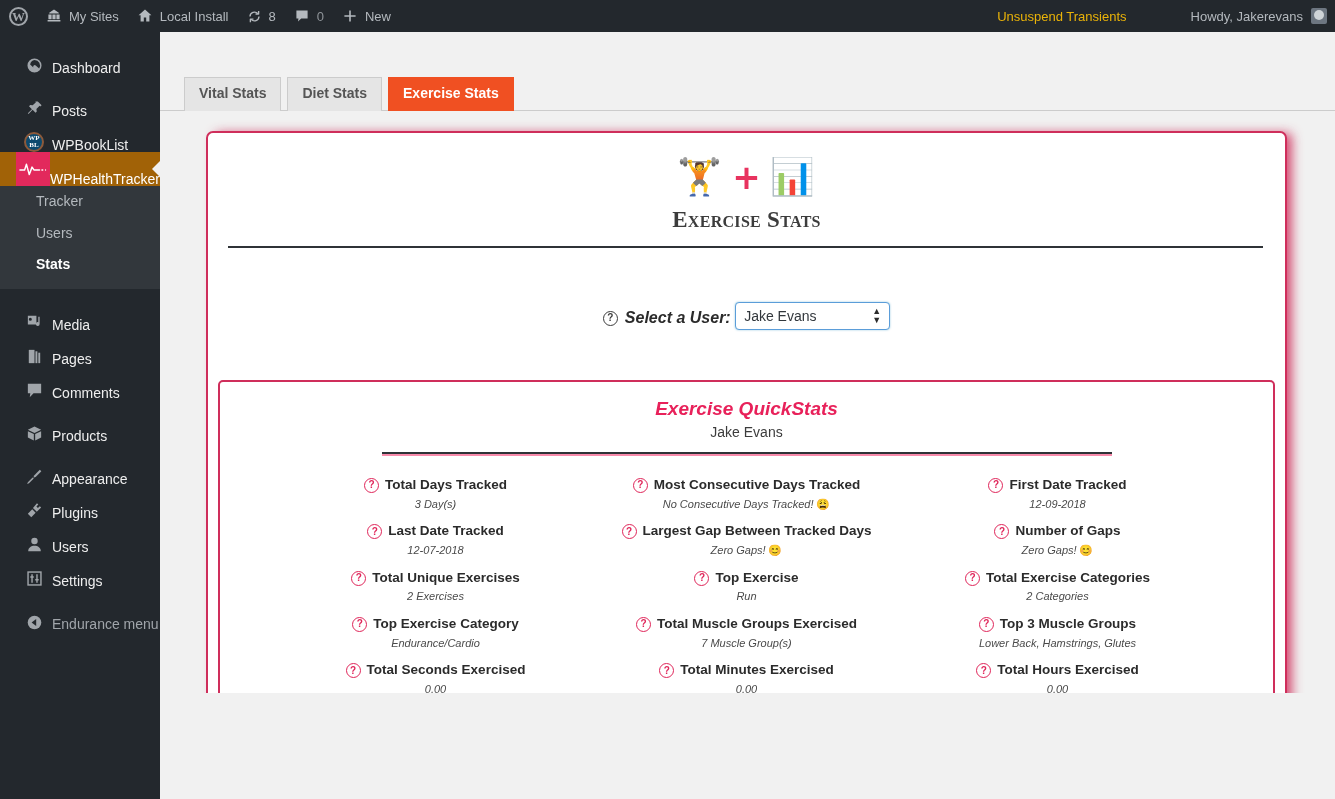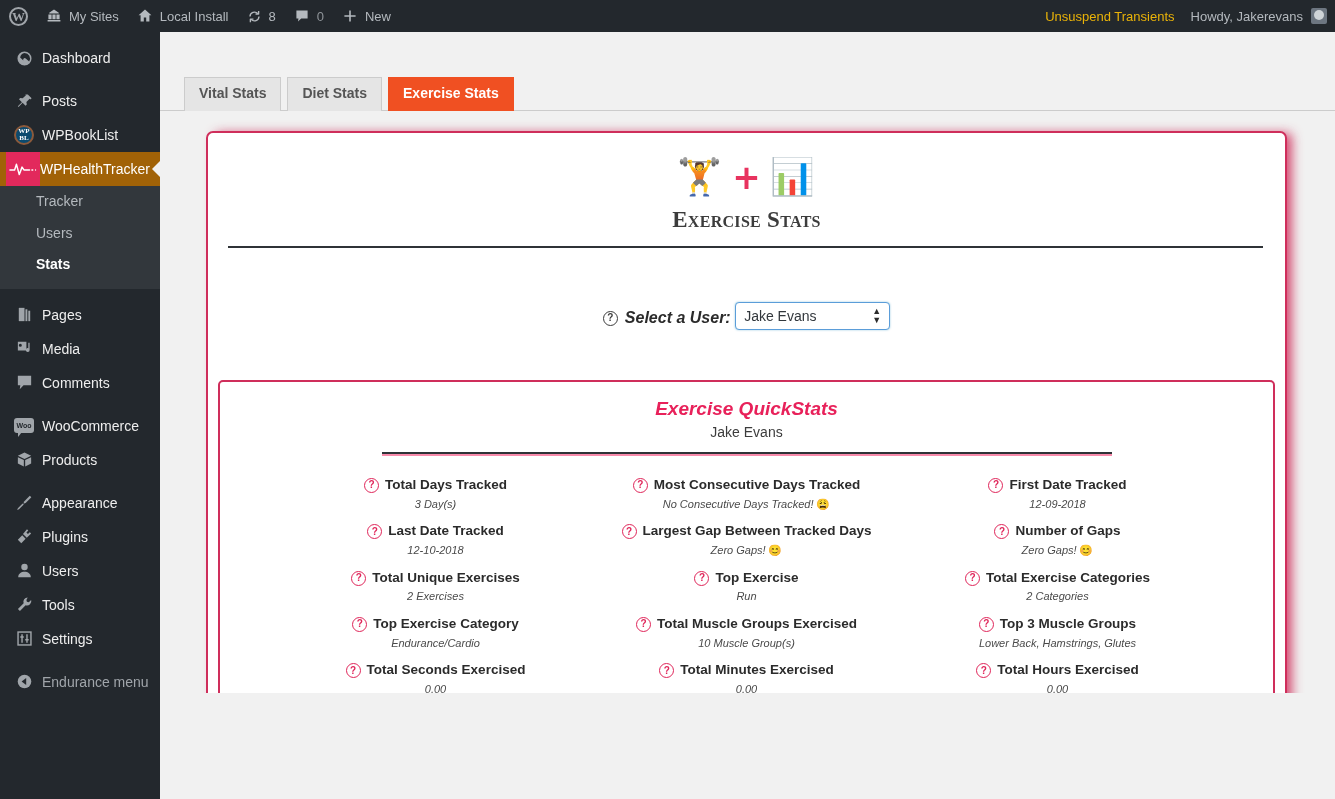--- a/index.html
+++ b/index.html
@@ -23,21 +23,21 @@
   }
   .ab-item {
     display: flex; align-items: center; gap: 7px;
     height: 32px; padding: 0 9px;
     color: #b4b9be; white-space: nowrap;
     cursor: pointer;
   }
   .ab-item svg { display: block; }
   .ab-right { margin-left: auto; display: flex; align-items: center; }
   .ab-transients { color: #eab308; padding: 0 12px; cursor: pointer; font-size: 13px; }
-  .ab-howdy { color: #b4b9be; padding: 0 8px 0 4px; display:flex; align-items:center; gap:8px;}
+  .ab-howdy { color: #b4b9be; padding: 0 8px 0 4px; display:flex; align-items:center; gap:8px;margin-left:48px;}
   .ab-avatar {
     width: 16px; height: 16px; border-radius: 2px;
     background: #6d7681;
     display:block;
     position: relative; overflow: hidden;
   }
   .ab-avatar:after{
     content:""; position:absolute; left:3px; top:2px; width:10px; height:10px;
     border-radius:50%; background:#cfd4d8;
   }
@@ -51,22 +51,22 @@
 
   
   #adminmenu {
     position: absolute; top: 32px; left: 0;
     width: 160px; height: 767px;
     background: #23282d;
     font-size: 14px;
     overflow: hidden;
   }
   .menu-item {
-    display: flex; align-items: center;
-    height: 34px; padding-left: 6px;
+    display: flex; align-items: flex-end;
+    height: 34px; padding-left: 16px;
     color: #eee; cursor: pointer;
     position: relative;
   }
   .menu-item .mi-icon {
     width: 36px; min-width:36px; display:flex;
     align-items:center; justify-content:center;
     color:#a0a5aa;
   }
   .menu-item .mi-label { line-height: 1; }
   .menu-item.current {
@@ -388,55 +388,49 @@
     <span class="submenu-item">Tracker</span>
     <span class="submenu-item">Users</span>
     <span class="submenu-item current">Stats</span>
   </div>
 
   <div class="menu-sep"></div>
 
   <div class="menu-item">
     <span class="mi-icon">
       <svg width="19" height="19" viewBox="0 0 20 20" fill="#a0a5aa">
+        <path d="M3 3h9v9H3zm2.6 2a1.6 1.6 0 100 3.2 1.6 1.6 0 000-3.2z"></path>
+        <path d="M14 4h1.4v7.6a2 2 0 11-1.4-1.9z"></path>
+      </svg>
+    </span>
+    <span class="mi-label">Media</span>
+  </div>
+
+  <div class="menu-item">
+    <span class="mi-icon">
+      <svg width="19" height="19" viewBox="0 0 20 20" fill="#a0a5aa">
         <path d="M4 3h6v14H4z"></path>
           <path d="M11 4.5h2V17h-2z"></path>
           <path d="M14 6h2v11h-2z"></path>
       </svg>
     </span>
     <span class="mi-label">Pages</span>
   </div>
 
   <div class="menu-item">
     <span class="mi-icon">
       <svg width="19" height="19" viewBox="0 0 20 20" fill="#a0a5aa">
-        <path d="M3 3h9v9H3zm2.6 2a1.6 1.6 0 100 3.2 1.6 1.6 0 000-3.2z"></path>
-        <path d="M14 4h1.4v7.6a2 2 0 11-1.4-1.9z"></path>
-      </svg>
-    </span>
-    <span class="mi-label">Media</span>
-  </div>
-
-  <div class="menu-item">
-    <span class="mi-icon">
-      <svg width="19" height="19" viewBox="0 0 20 20" fill="#a0a5aa">
         <path d="M3 3h14v10H9l-4 4 .6-4H3z"></path>
       </svg>
     </span>
     <span class="mi-label">Comments</span>
   </div>
 
   <div class="menu-sep"></div>
 
-  <div class="menu-item">
-    <span class="mi-icon">
-      <span class="icon-woo">Woo</span>
-    </span>
-    <span class="mi-label">WooCommerce</span>
-  </div>
 
   <div class="menu-item">
     <span class="mi-icon">
       <svg width="19" height="19" viewBox="0 0 20 20" fill="#a0a5aa">
         <path d="M10 2.6l7 3.4-7 3.4-7-3.4z"></path>
           <path d="M3 7.6l6.3 3v6.8L3 14.2z"></path>
           <path d="M10.7 10.6l6.3-3v6.6l-6.3 3.2z"></path>
       </svg>
     </span>
     <span class="mi-label">Products</span>
@@ -467,28 +461,20 @@
   <div class="menu-item">
     <span class="mi-icon">
       <svg width="19" height="19" viewBox="0 0 20 20" fill="#a0a5aa">
         <circle cx="10" cy="6.4" r="3.4"></circle>
           <path d="M3.4 17c0-3.6 3-5.6 6.6-5.6s6.6 2 6.6 5.6z"></path>
       </svg>
     </span>
     <span class="mi-label">Users</span>
   </div>
 
-  <div class="menu-item">
-    <span class="mi-icon">
-      <svg width="19" height="19" viewBox="0 0 20 20" fill="#a0a5aa">
-        <path d="M13.4 2.6a4.6 4.6 0 00-4.3 6.2l-6 6 2.1 2.1 6-6a4.6 4.6 0 005.8-5.7l-2.5 2.5-2-.5-.5-2z"></path>
-      </svg>
-    </span>
-    <span class="mi-label">Tools</span>
-  </div>
 
   <div class="menu-item">
     <span class="mi-icon">
       <svg width="19" height="19" viewBox="0 0 20 20" fill="none" stroke="#a0a5aa" stroke-width="1.5">
         <rect x="3.2" y="3.2" width="13.6" height="13.6"></rect>
         <path d="M7.4 5.6v8.8M12.6 5.6v8.8M5.6 8.4h3.6M10.8 11.4h3.6"></path>
       </svg>
     </span>
     <span class="mi-label">Settings</span>
   </div>
@@ -580,21 +566,21 @@
               <span class="emo"></span>
             </div>
           </div>
 
           <div class="qs-cell">
             <div class="qs-label">
               <span class="qmark red">?</span>
               <span>Last Date Tracked</span>
             </div>
             <div class="qs-value">
-              <span>12-10-2018</span>
+              <span>12-07-2018</span>
               <span class="emo"></span>
             </div>
           </div>
 
           <div class="qs-cell">
             <div class="qs-label">
               <span class="qmark red">?</span>
               <span>Largest Gap Between Tracked Days</span>
             </div>
             <div class="qs-value">
@@ -657,21 +643,21 @@
               <span class="emo"></span>
             </div>
           </div>
 
           <div class="qs-cell">
             <div class="qs-label">
               <span class="qmark red">?</span>
               <span>Total Muscle Groups Exercised</span>
             </div>
             <div class="qs-value">
-              <span>10 Muscle Group(s)</span>
+              <span>7 Muscle Group(s)</span>
               <span class="emo"></span>
             </div>
           </div>
 
           <div class="qs-cell">
             <div class="qs-label">
               <span class="qmark red">?</span>
               <span>Top 3 Muscle Groups</span>
             </div>
             <div class="qs-value">

